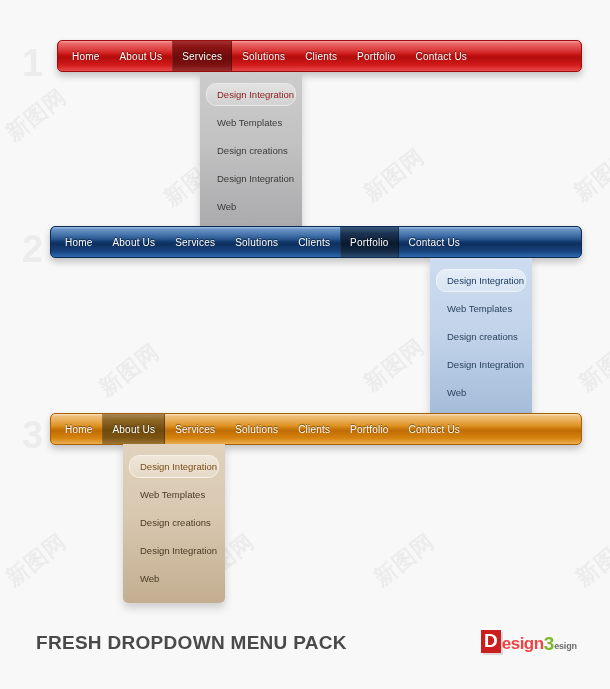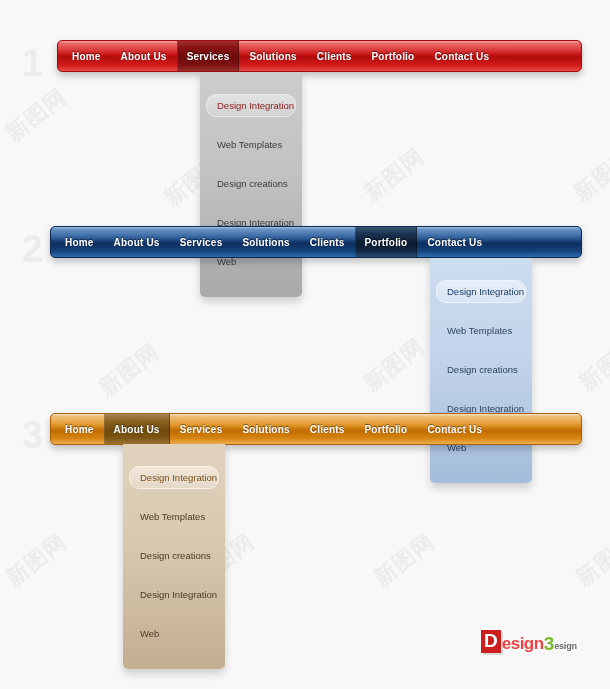--- a/index.html
+++ b/index.html
@@ -59,21 +59,21 @@
     padding: 0 4px;
   }
   .item {
     position: relative;
     display: flex;
     align-items: center;
     justify-content: center;
     padding: 0 10px;
     color: #ffffff;
     font-size: 10px;
-    font-weight: bold;
+    font-weight: normal;
     text-shadow: 0 -1px 1px rgba(0,0,0,0.55);
     white-space: nowrap;
     cursor: pointer;
     letter-spacing: 0.2px;
   }
 
   
   .bar-red {
     left: 57px; top: 40px; width: 525px;
     background: linear-gradient(to bottom,
@@ -126,21 +126,21 @@
   
   .dd {
     position: absolute;
     border-radius: 0 0 5px 5px;
     padding: 6px 0 8px 0;
     box-shadow: 0 5px 9px rgba(0,0,0,0.17);
   }
   .dd-item {
     font-size: 9.5px;
     padding: 6px 10px 6px 11px;
-    margin: 16px 6px;
+    margin: 5px 6px;
     white-space: nowrap;
     cursor: pointer;
     border-radius: 10px;
   }
 
   
   .dd-grey {
     left: 200px; top: 72px; width: 102px;
     background: linear-gradient(to bottom, #cccccc 0%, #c3c2c3 45%, #a9a8aa 100%);
   }
@@ -305,20 +305,21 @@
   </div>
 
   <div class="dd dd-tan">
     <div class="dd-item hl">Design Integration</div>
     <div class="dd-item">Web Templates</div>
     <div class="dd-item">Design creations</div>
     <div class="dd-item">Design Integration</div>
     <div class="dd-item">Web</div>
   </div>
 
+  <div class="footer-title">FRESH DROPDOWN MENU PACK</div>
 
   <div class="logo">
     <span class="logo-d">D</span>
     <span class="logo-esign">esign</span>
     <span class="logo-3">3</span>
     <span class="logo-edge">esign</span>
   </div>
 
 </div>
 

